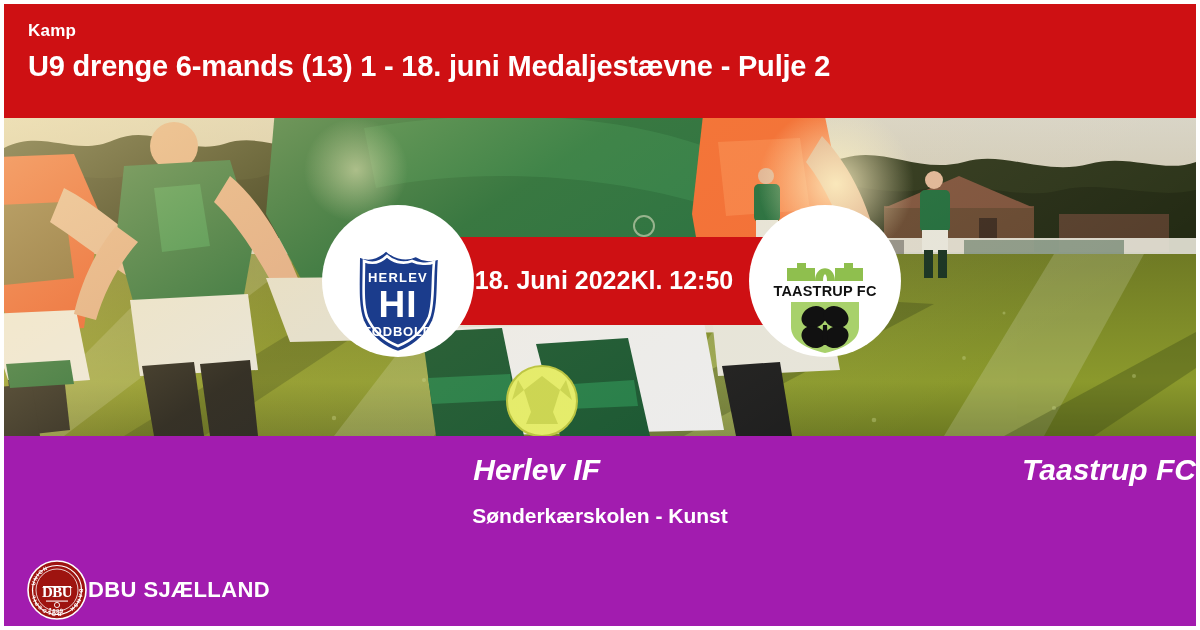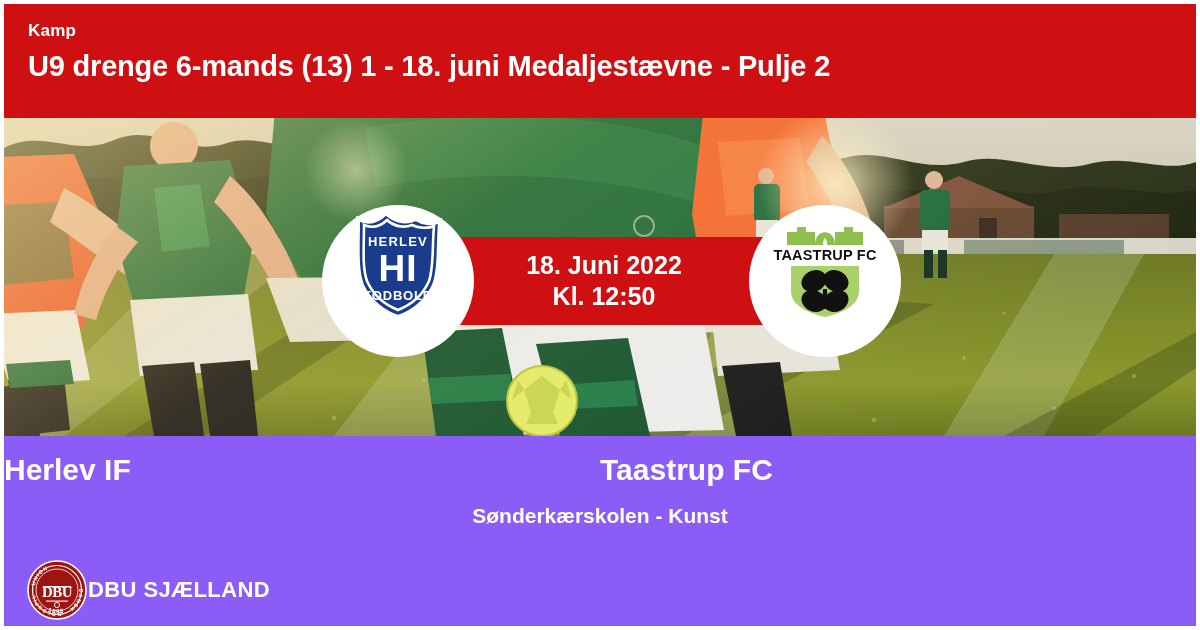--- a/index.html
+++ b/index.html
@@ -4,21 +4,21 @@
 <style>
   * { margin:0; padding:0; box-sizing:border-box; }
   html,body { width:1200px; height:630px; overflow:hidden; }
   body {
     font-family:"Liberation Sans", sans-serif;
     background:#9E1410;
     position:relative;
   }
   .poster {
     position:absolute; left:0; top:0; width:1200px; height:630px;
-    background:#8b5cf6;
+    background:#a21caf;
     border:4px solid #ffffff;
     overflow:hidden;
   }
 
   
   .header {
     position:absolute; left:0; top:0; width:1192px; height:114px;
     background:#CE1013;
     padding:18px 0 0 24px;
   }
@@ -37,47 +37,47 @@
     position:absolute; left:0; top:114px; width:1192px; height:318px;
     overflow:hidden;
     background:#4d5a25;
   }
   .photo svg { display:block; width:100%; height:100%; }
 
   
   .banner {
     position:absolute; left:380px; top:233px; width:440px; height:88px;
     background:#CE1013;
-    display:flex; flex-direction:column;
+    display:flex; flex-direction:row;
     align-items:center; justify-content:center;
     z-index:5;
   }
   .banner div {
     color:#ffffff; font-size:25px; font-weight:bold; line-height:1.26;
     white-space:nowrap;
   }
 
   
   .disc {
     position:absolute; top:201px; width:152px; height:152px;
     border-radius:50%; background:#ffffff;
-    display:flex; align-items:flex-start; justify-content:center;
+    display:flex; align-items:flex-end; justify-content:center;
     z-index:7;
   }
   .disc.left  { left:318px; }
   .disc.right { left:745px; }
   .disc svg { display:block; }
 
   
   .names {
     position:absolute; left:0; top:440px; width:1192px; height:52px;
     display:flex; z-index:6;
   }
   .names .slot {
-    flex:1; display:flex; align-items:center; justify-content:flex-start;
+    flex:1; display:flex; align-items:center; justify-content:flex-end;font-style:italic;
   }
   .names .slot span {
     color:#ffffff; font-size:30px; font-weight:bold; white-space:nowrap;
   }
   .venue {
     position:absolute; left:0; top:500px; width:1192px;
     text-align:center; z-index:6;
   }
   .venue span {
     color:#ffffff; font-size:21px; font-weight:bold; white-space:nowrap;

